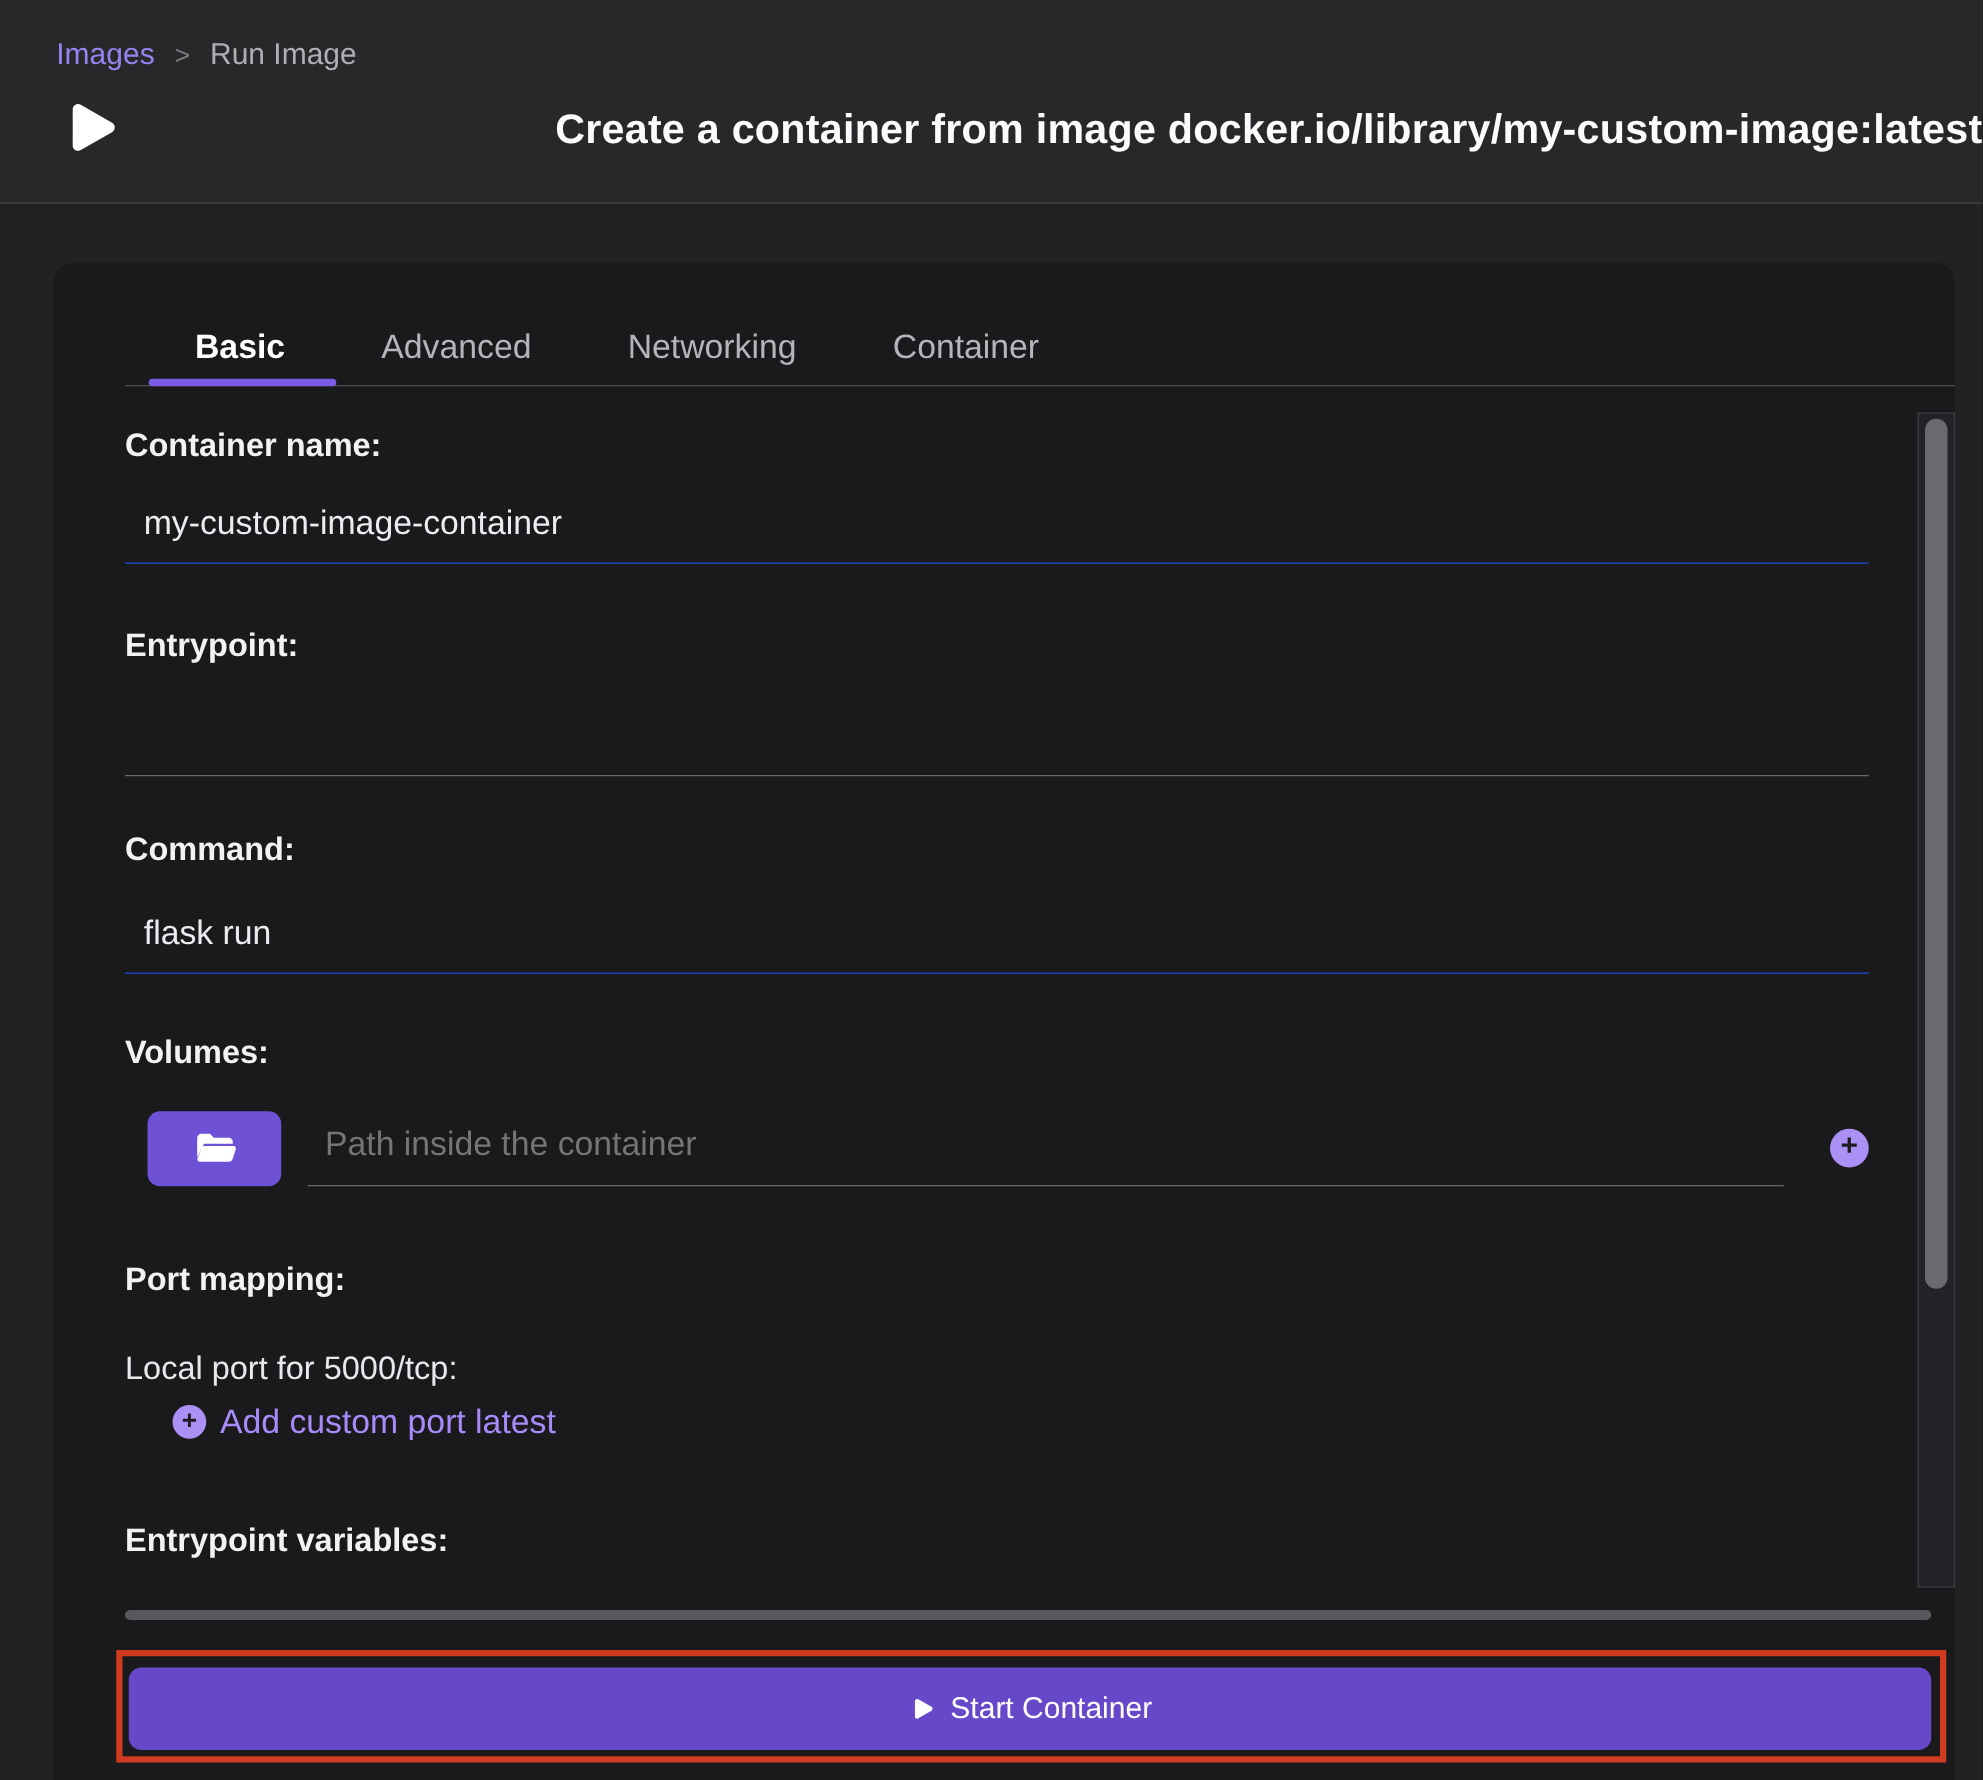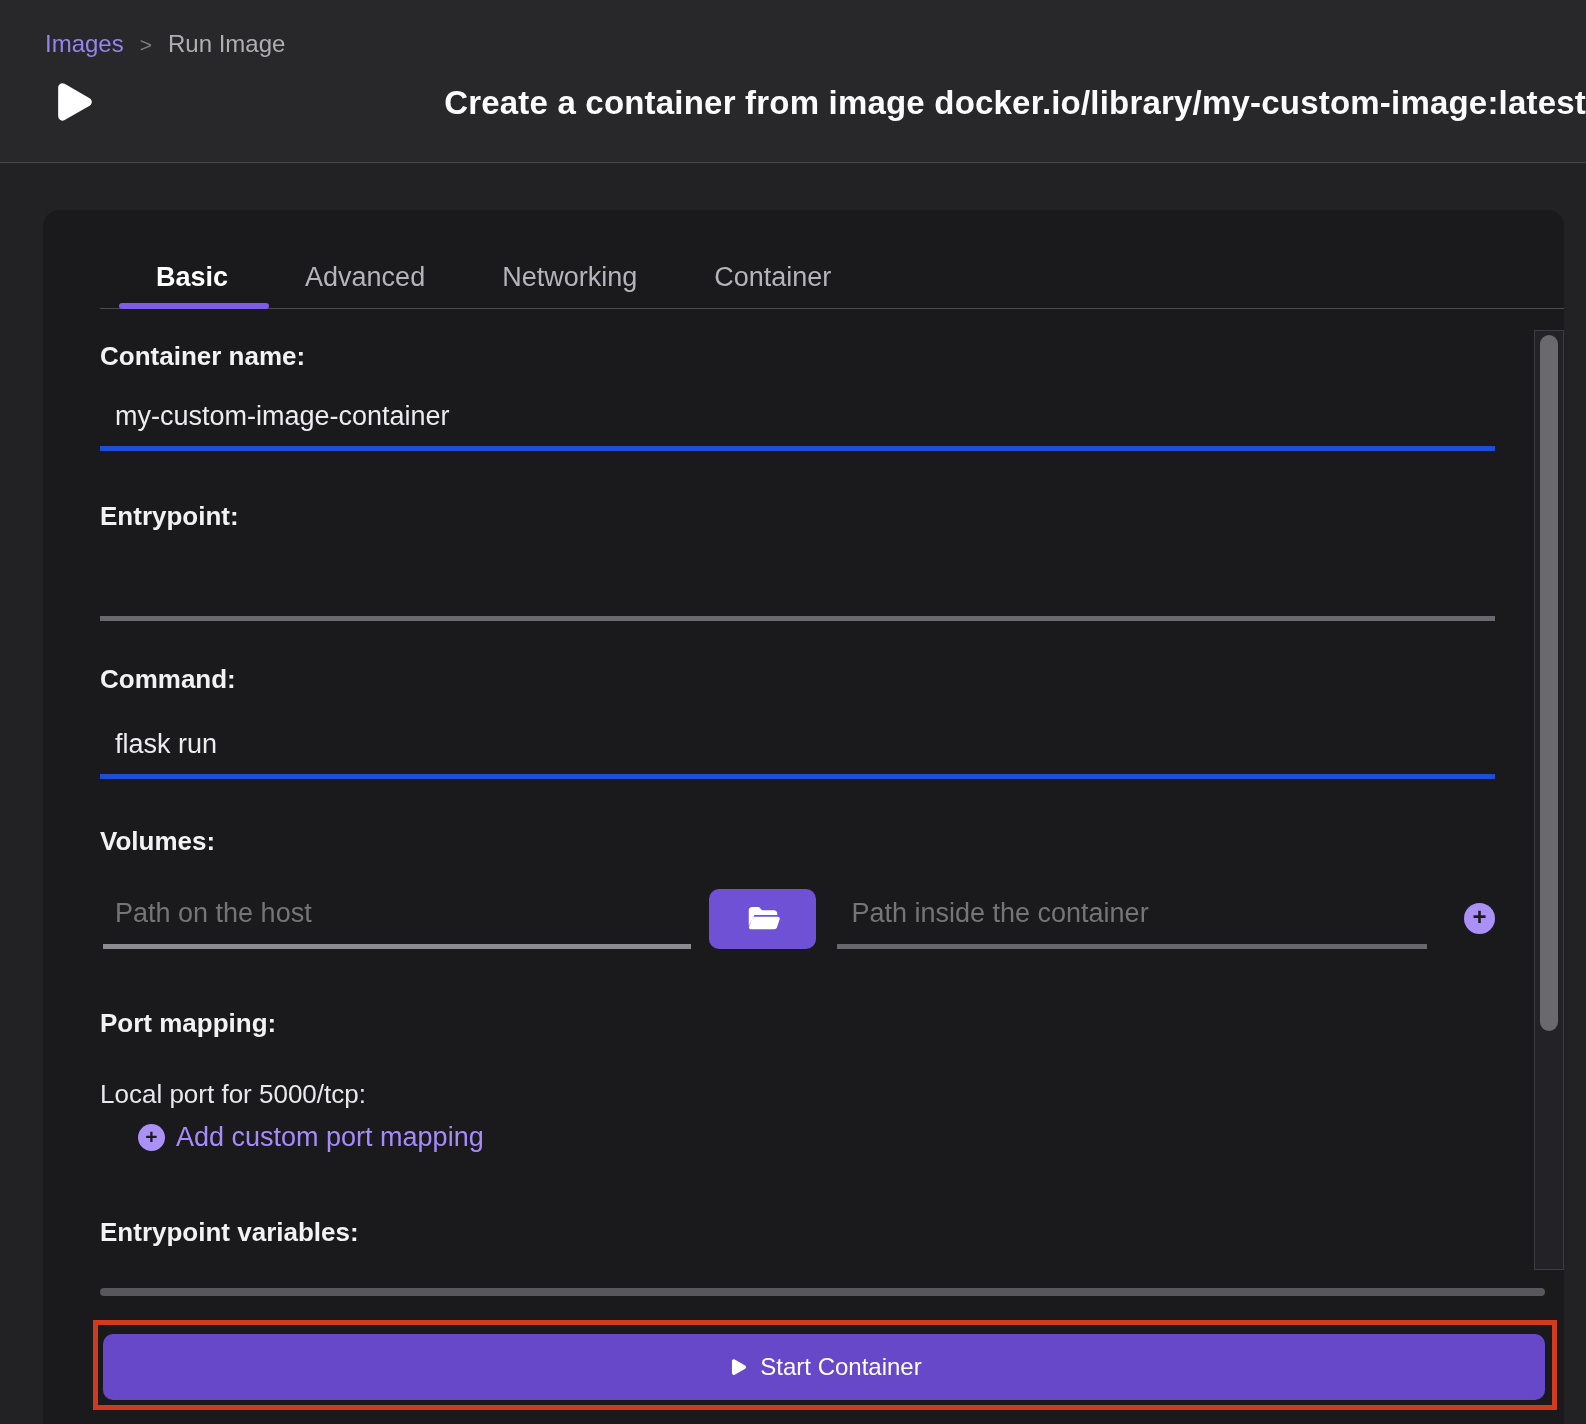--- a/index.html
+++ b/index.html
@@ -69,21 +69,21 @@
   .mt-cmd { margin-top:43px; }
   .mt-vol { margin-top:47px; }
   .mt-port { margin-top:59px; }
   .mt-env { margin-top:64px; }
 
   input.line-field {
     display:block;
     width:100%;
     background:transparent;
     border:none;
-    border-bottom:5px solid #1d4ed8;
+    border-bottom:1px solid #1d4ed8;
     outline:none;
     color:#ececf0;
     font-size:27px;
     font-family:inherit;
   }
   .name-input { height:80px; padding:26px 0 10px 15px; }
   .entry-input { height:90px; padding:40px 0 10px 15px; border-bottom-color:#6a6a6e !important; }
   .cmd-input { height:85px; padding:30px 0 10px 15px; }
 
   
@@ -206,42 +206,41 @@
       <input type="text" class="line-field name-input" value="my-custom-image-container" style="">
 
       <div class="field-label mt-entry">Entrypoint:</div>
       <input type="text" class="line-field entry-input" value="" style="">
 
       <div class="field-label mt-cmd">Command:</div>
       <input type="text" class="line-field cmd-input" value="flask run" style="">
 
       <div class="field-label mt-vol">Volumes:</div>
       <div class="vol-row">
-        <input type="text" class="line-field vol-host" placeholder="Path on the host" style="">
         <button class="browse-btn">
           <span>
             <svg viewBox="0 0 24 24">
                 <path d="M2.5 6.2C2.5 5 3.5 4 4.7 4h4.6l2.1 2.1h7.9c1.2 0 2.2 1 2.2 2.2v1H6.2L2.5 16.6z"></path>
                 <path d="M6 10.5h15.9c.9 0 1.5.9 1.2 1.7l-1.7 5.2c-.3.9-1.1 1.5-2 1.5H3.9c-.9 0-1.5-.9-1.2-1.7l2.1-5.6c.2-.7.8-1.1 1.2-1.1z"></path>
               </svg>
           </span>
         </button>
         <input type="text" class="line-field vol-container" placeholder="Path inside the container" style="">
         <button class="circle-add">
           <span>+</span>
         </button>
       </div>
 
       <div class="field-label mt-port">Port mapping:</div>
       <div class="port-row">
         <div class="port-name">Local port for 5000/tcp:</div>
       </div>
       <button class="add-link">
         <span class="circle-add">+</span>
-        <span>Add custom port mapping</span>
+        <span>Add custom port latest</span>
       </button>
 
       <div class="field-label mt-env">Entrypoint variables:</div>
     </div>
   </div>
 
   <div class="h-scrollbar"></div>
   <div class="v-track">
     <div class="v-thumb"></div>
   </div>

